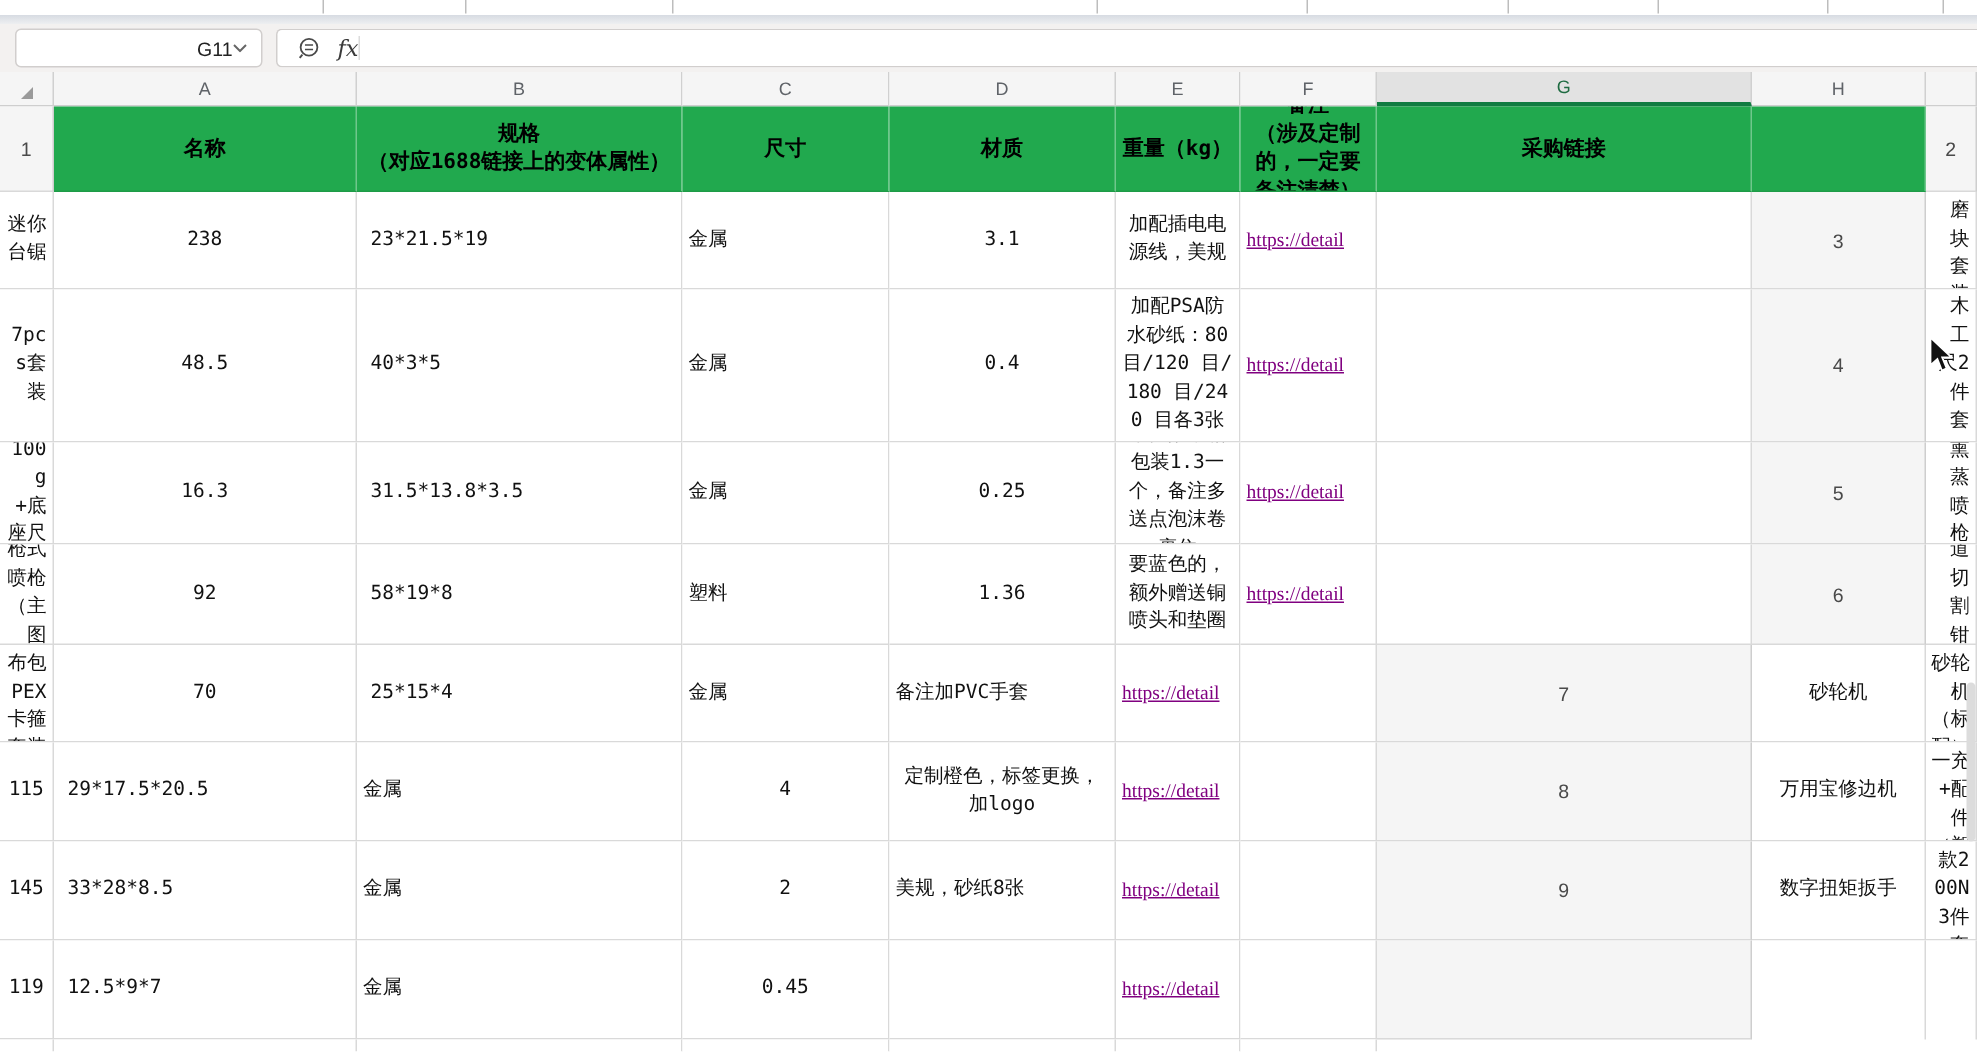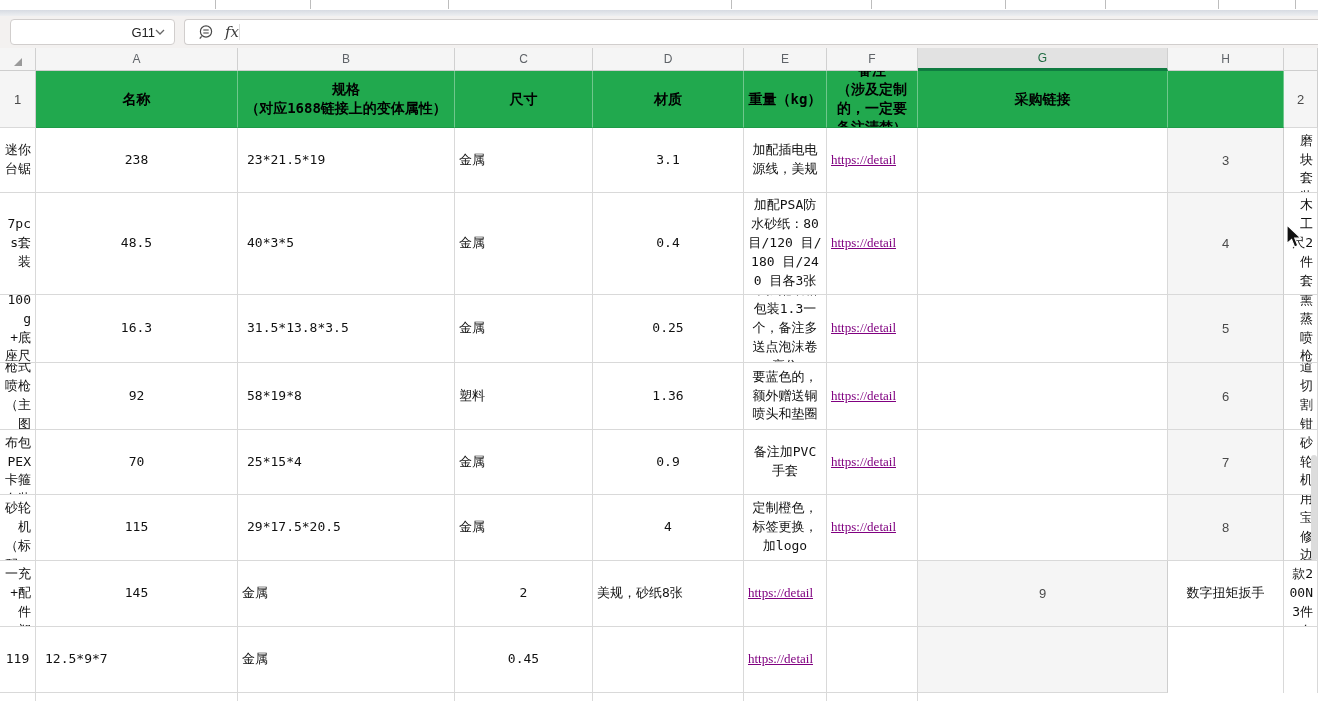--- a/index.html
+++ b/index.html
@@ -167,38 +167,38 @@
     <div class="c ctr">1.36</div>
     <div class="c lft wrap">要蓝色的，额外赠送铜喷头和垫圈</div>
     <div class="c lft"><a class="cell-link">https://detail</a></div>
     <div class="c"></div>
     <div class="rowhead">6</div>
     <div class="c ctr">PEX管道切割钳套装</div>
     <div class="c ctr wrap">红色布包PEX卡箍套装</div>
     <div class="c ctr">70</div>
     <div class="c lft dim">25*15*4</div>
     <div class="c lft">金属</div>
-    <div class="c ctr">0.9</div>
     <div class="c lft wrap">备注加PVC手套</div>
     <div class="c lft"><a class="cell-link">https://detail</a></div>
     <div class="c"></div>
     <div class="rowhead">7</div>
     <div class="c ctr">砂轮机</div>
     <div class="c ctr wrap">5寸砂轮机（标配）</div>
     <div class="c ctr">115</div>
     <div class="c lft dim">29*17.5*20.5</div>
     <div class="c lft">金属</div>
     <div class="c ctr">4</div>
     <div class="c lft wrap">定制橙色，标签更换，加logo</div>
     <div class="c lft"><a class="cell-link">https://detail</a></div>
     <div class="c"></div>
     <div class="rowhead">8</div>
     <div class="c ctr">万用宝修边机</div>
     <div class="c ctr wrap">5节双电一充+配件（塑箱）</div>
     <div class="c ctr">145</div>
+    <div class="c lft dim">33*28*8.5</div>
     <div class="c lft">金属</div>
     <div class="c ctr">2</div>
     <div class="c lft wrap">美规，砂纸8张</div>
     <div class="c lft"><a class="cell-link">https://detail</a></div>
     <div class="c"></div>
     <div class="rowhead">9</div>
     <div class="c ctr">数字扭矩扳手</div>
     <div class="c ctr wrap">1/2款200N 3件套</div>
     <div class="c ctr">119</div>
     <div class="c lft dim">12.5*9*7</div>

